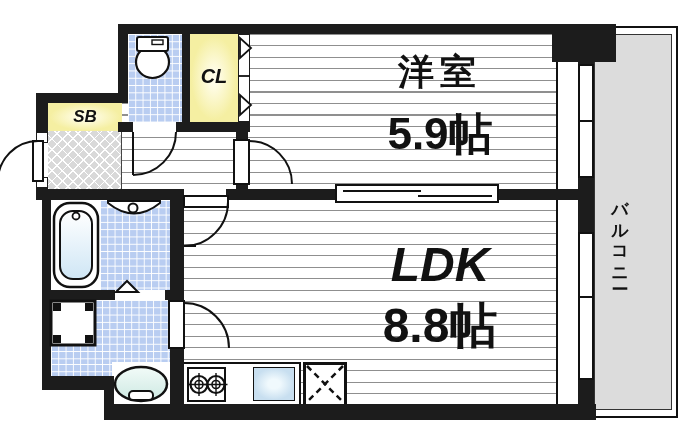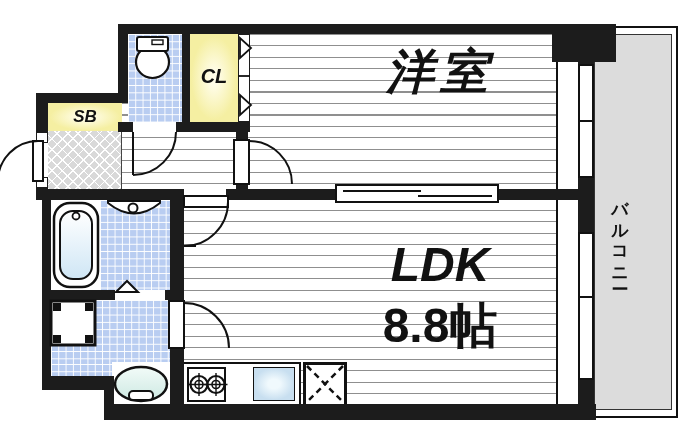--- a/index.html
+++ b/index.html
@@ -180,19 +180,20 @@
       <circle cx="216" cy="384.5" r="4" stroke-width="1.6"></circle>
       <path d="M 216 373 V 396 M 204.5 384.5 H 227.5" stroke-width="1.4"></path>
     </g>
 
     <g stroke="#111" stroke-width="2.5" stroke-dasharray="6 4.5">
       <path d="M 307 366 L 343 402"></path>
       <path d="M 343 366 L 307 402"></path>
     </g>
   </svg>
 
-  <div class="lbl" style="left:330px;top:46px;width:220px;height:52px;font-size:48px;letter-spacing:6px;font-style:italic;">洋室</div>
+  <div class="lbl" style="left:330px;top:46px;width:220px;height:52px;font-size:36px;letter-spacing:6px;">洋室</div>
+  <div class="lbl" style="left:330px;top:106px;width:220px;height:56px;font-size:44px;">5.9帖</div>
   <div class="lbl it" style="left:330px;top:238px;width:220px;height:52px;font-size:48px;">LDK</div>
   <div class="lbl" style="left:330px;top:298px;width:220px;height:56px;font-size:48px;">8.8帖</div>
   <div class="lbl vtext" style="left:606px;top:156px;width:28px;height:160px;font-size:17px;">バルコニー</div>
   <div class="lbl it" style="left:190px;top:58px;width:48px;height:36px;font-size:20px;">CL</div>
   <div class="lbl it" style="left:48px;top:104px;width:74px;height:26px;font-size:17px;">SB</div>
 </div>
 
 </body></html>

